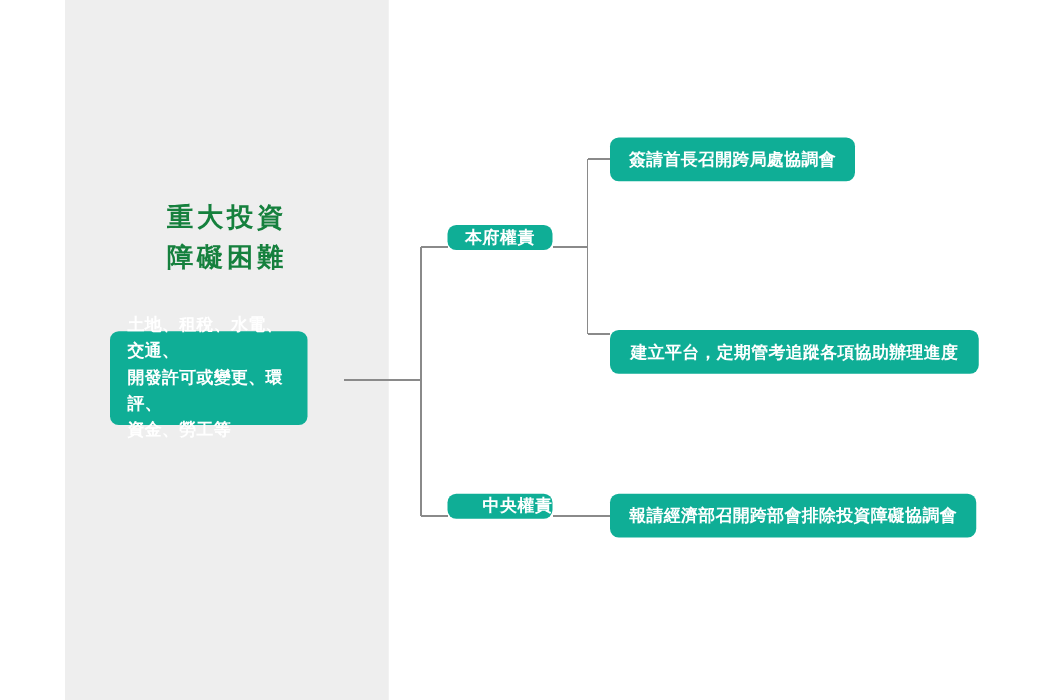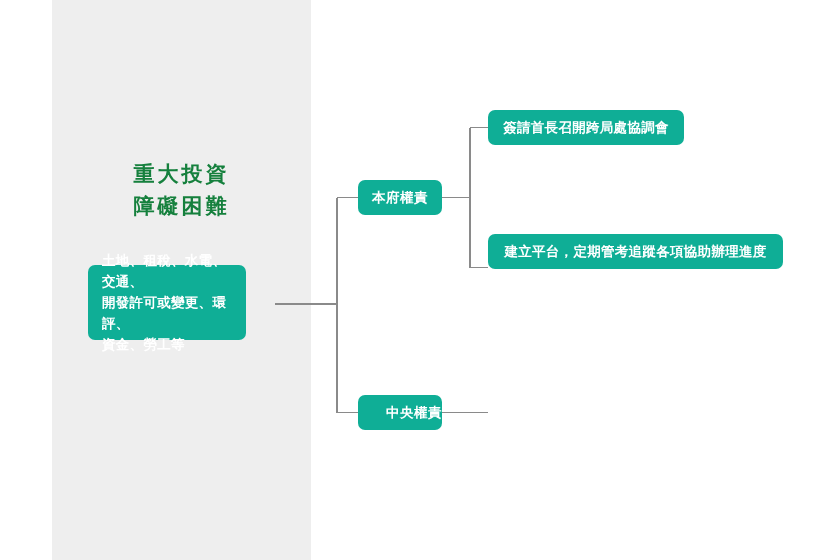--- a/index.html
+++ b/index.html
@@ -67,38 +67,38 @@
     width: 158px;
     height: 75px;
     padding: 11px 14px;
     font-size: 13.5px;
     line-height: 21px;
     letter-spacing: 0.3px;
     white-space: pre-line;
   }
   .node-mid {
     width: 84px;
-    height: 35px;
+    height: 20px;
     justify-content: center;
     font-size: 13.5px;
     letter-spacing: 0.5px;
   }
   .node-mid-1 { left: 358px; top: 180px; }
   .node-mid-2 { left: 358px; top: 395px; padding-left: 28px; }
 
   .node-leaf {
     height: 35px;
     justify-content: center;
     font-size: 13.5px;
     letter-spacing: 0.3px;
     padding: 0 16px;
     white-space: nowrap;
   }
   .node-leaf-1 { left: 488px; top: 110px; width: 196px; }
-  .node-leaf-2 { left: 488px; top: 234px; width: 295px; }
+  .node-leaf-2 { left: 488px; top: 264px; width: 295px; }
   .node-leaf-3 { left: 488px; top: 395px; width: 293px; }
 </style>
 </head>
 <body>
 
 <div id="canvas">
 
   <div class="gray-panel"></div>
 
   <div class="heading">重大投資
@@ -142,14 +142,17 @@
   </div>
 
   <div class="node node-leaf node-leaf-1">
     <span>簽請首長召開跨局處協調會</span>
   </div>
 
   <div class="node node-leaf node-leaf-2">
     <span>建立平台，定期管考追蹤各項協助辦理進度</span>
   </div>
 
+  <div class="node node-leaf node-leaf-3">
+    <span>報請經濟部召開跨部會排除投資障礙協調會</span>
+  </div>
 
 </div>
 
 </body></html>

